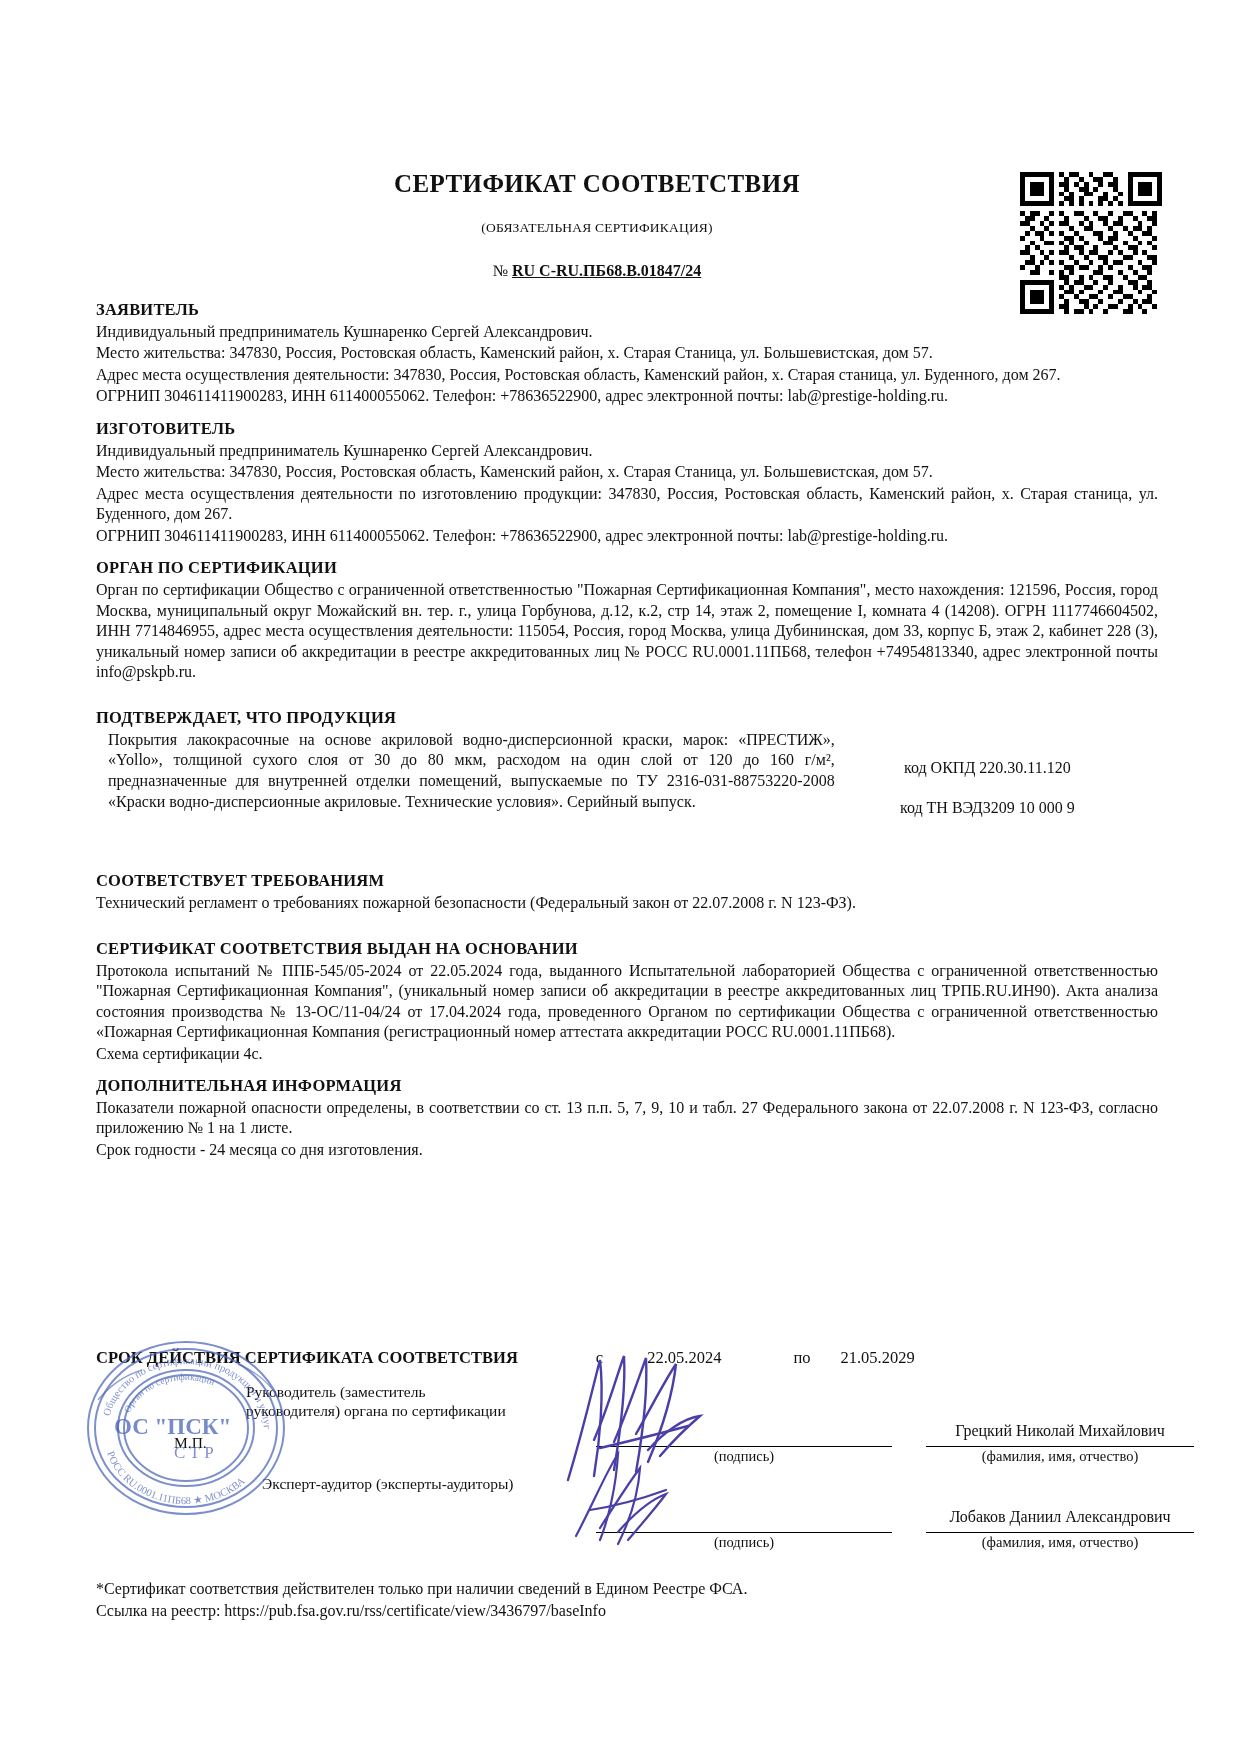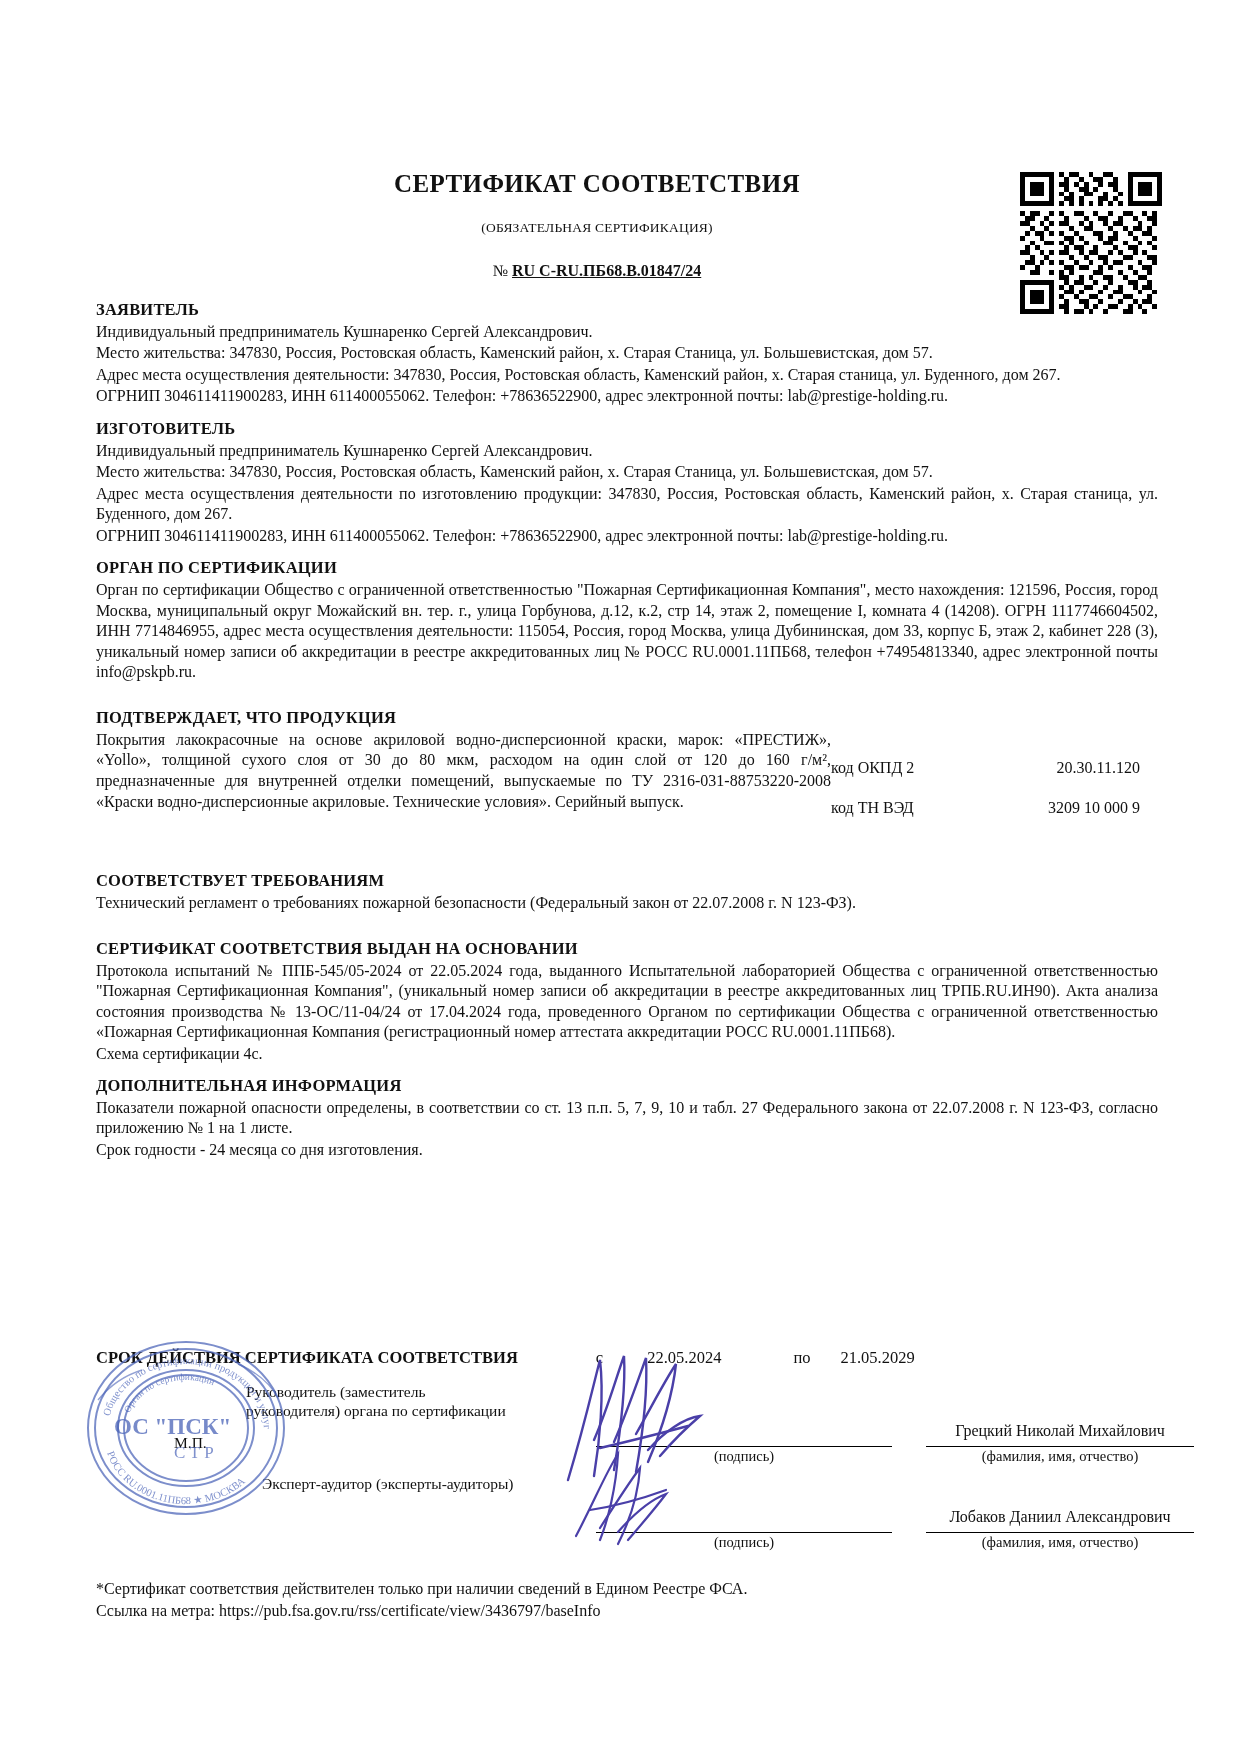--- a/index.html
+++ b/index.html
@@ -76,37 +76,38 @@
     line-height: 1.28;
     margin: 0 0 1px 0;
     text-align: justify;
   }
   p.body.nojust { text-align: left; }
 
   .product-block {
     display: flex;
     align-items: flex-start;
     gap: 0;
+    margin-left: 12px;
   }
   .product-text {
     width: 735px;
     font-size: 16px;
     line-height: 1.3;
     text-align: justify;
     padding-left: 0;
   }
   .codes {
     width: 327px;
     font-size: 16px;
     line-height: 1.3;
     padding-top: 28px;
   }
   .code-row {
     display: flex;
-    justify-content: space-between;
+    justify-content: center;
     margin-bottom: 20px;
   }
   .code-label { white-space: nowrap; }
   .code-value { white-space: nowrap; padding-right: 18px;}
 
   .gap-s { height: 12px; }
   .gap-m { height: 20px; }
 
   
   .validity {
@@ -587,18 +588,18 @@
         <path d="M30 88 C 44 66, 58 44, 70 28 C 68 58, 58 84, 48 104"></path>
         <path d="M48 92 C 62 76, 80 60, 96 54 C 84 70, 70 86, 58 100"></path>
         <path d="M20 70 C 46 66, 74 58, 96 50"></path>
       </g>
     </svg>
   </div>
 
   <div class="footer">
     <div>*Сертификат соответствия действителен только при наличии сведений в Едином Реестре ФСА.</div>
     <div>
-      <span>Ссылка на метра:</span>
+      <span>Ссылка на реестр:</span>
       <span>https://pub.fsa.gov.ru/rss/certificate/view/3436797/baseInfo</span>
     </div>
   </div>
 
 </div>
 
 </body></html>

